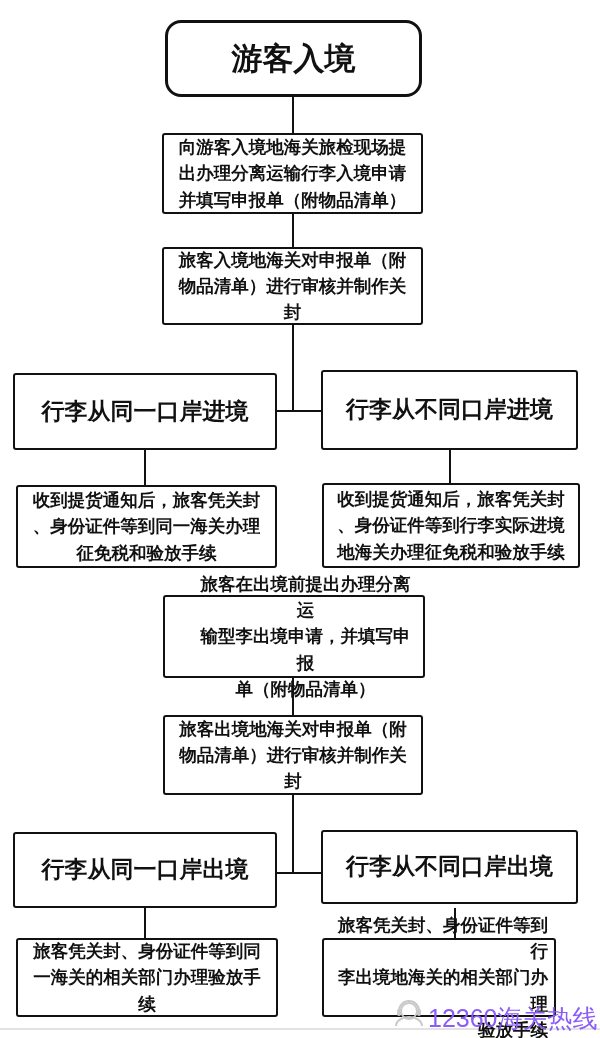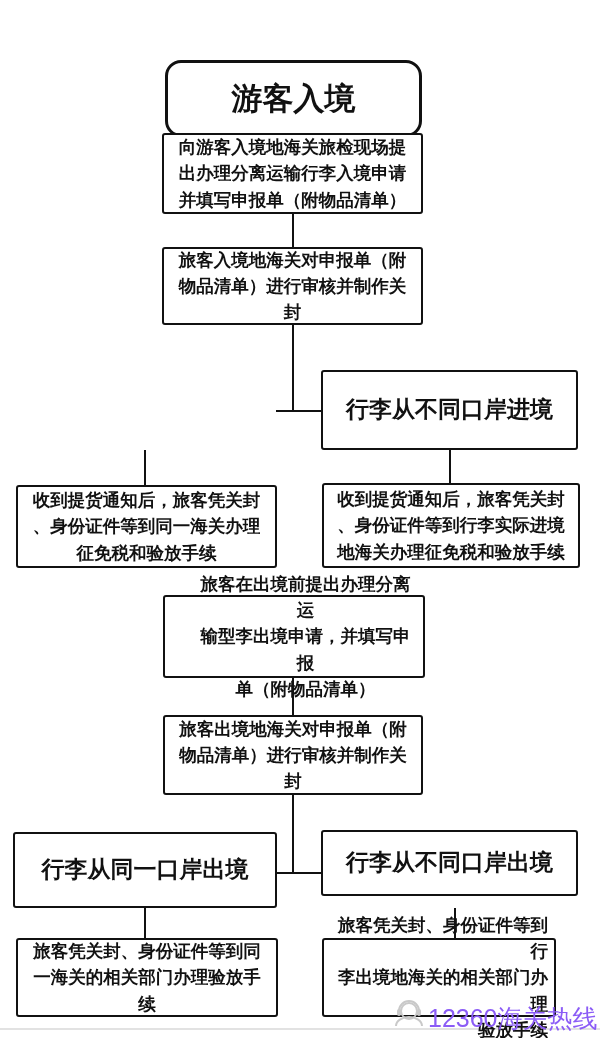--- a/index.html
+++ b/index.html
@@ -25,21 +25,20 @@
     white-space:pre-line;
     line-height:1.5;
     padding:2px 6px;
     z-index:2;
   }
   .node.title{
     border-radius:16px;
     border-width:3px;
     font-size:31px;
     line-height:1.2;
-    margin-top:40px;
   }
   .node.branch{font-size:23px;line-height:1.2;white-space:nowrap;}
   .node.detail{font-size:17.5px;}
   .conn{position:absolute;background:#111111;z-index:1;}
   .watermark{
     position:absolute;
     left:392px;top:995px;
     display:flex;align-items:flex-end;
     color:#8b5cf6;
     font-size:25px;
@@ -69,20 +68,21 @@
 
   <div class="conn" style="left:292px;top:214px;width:2px;height:33px;"></div>
 
   <div class="node detail" style="left:162px;top:247px;width:261px;height:78px;font-family:Liberation Serif, serif;">旅客入境地海关对申报单（附
 物品清单）进行审核并制作关
 封</div>
 
   <div class="conn" style="left:292px;top:325px;width:2px;height:87px;"></div>
   <div class="conn" style="left:276px;top:410px;width:46px;height:2px;"></div>
 
+  <div class="node branch" style="left:13px;top:373px;width:264px;height:77px;">行李从同一口岸进境</div>
   <div class="node branch" style="left:321px;top:370px;width:257px;height:80px;">行李从不同口岸进境</div>
 
   <div class="conn" style="left:144px;top:450px;width:2px;height:35px;"></div>
   <div class="conn" style="left:449px;top:450px;width:2px;height:33px;"></div>
 
   <div class="node detail" style="left:16px;top:485px;width:261px;height:83px;">收到提货通知后，旅客凭关封
 、身份证件等到同一海关办理
 征免税和验放手续</div>
   <div class="node detail" style="left:322px;top:483px;width:258px;height:85px;">收到提货通知后，旅客凭关封
 、身份证件等到行李实际进境
@@ -95,21 +95,21 @@
   <div class="conn" style="left:292px;top:678px;width:2px;height:37px;"></div>
 
   <div class="node detail" style="left:163px;top:715px;width:260px;height:80px;text-align:center;">旅客出境地海关对申报单（附
 物品清单）进行审核并制作关
 封</div>
 
   <div class="conn" style="left:292px;top:795px;width:2px;height:79px;"></div>
   <div class="conn" style="left:276px;top:872px;width:46px;height:2px;"></div>
 
   <div class="node branch" style="left:13px;top:832px;width:264px;height:76px;">行李从同一口岸出境</div>
-  <div class="node branch" style="left:321px;top:830px;width:257px;height:66px;">行李从不同口岸出境</div>
+  <div class="node branch" style="left:321px;top:830px;width:257px;height:74px;">行李从不同口岸出境</div>
 
   <div class="conn" style="left:144px;top:908px;width:2px;height:30px;"></div>
   <div class="conn" style="left:454px;top:908px;width:2px;height:30px;"></div>
 
   <div class="node detail" style="left:16px;top:938px;width:262px;height:79px;">旅客凭关封、身份证件等到同
 一海关的相关部门办理验放手
 续</div>
   <div class="node detail" style="left:322px;top:938px;width:234px;height:79px;text-align:right;">旅客凭关封、身份证件等到行
 李出境地海关的相关部门办理
 验放手续</div>

